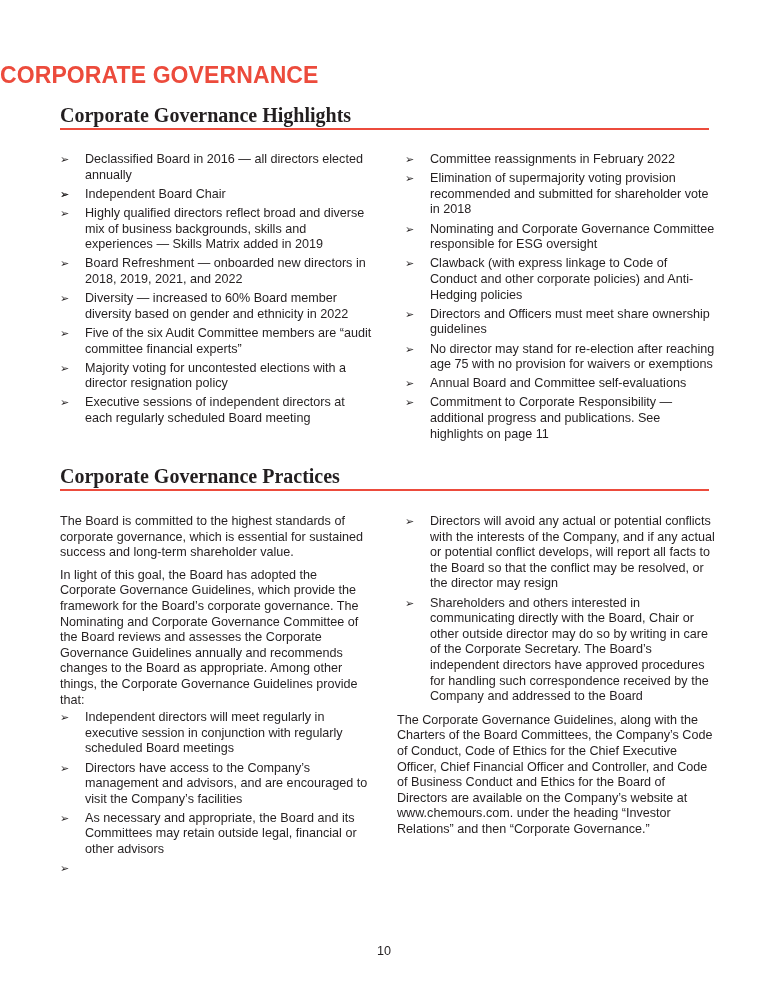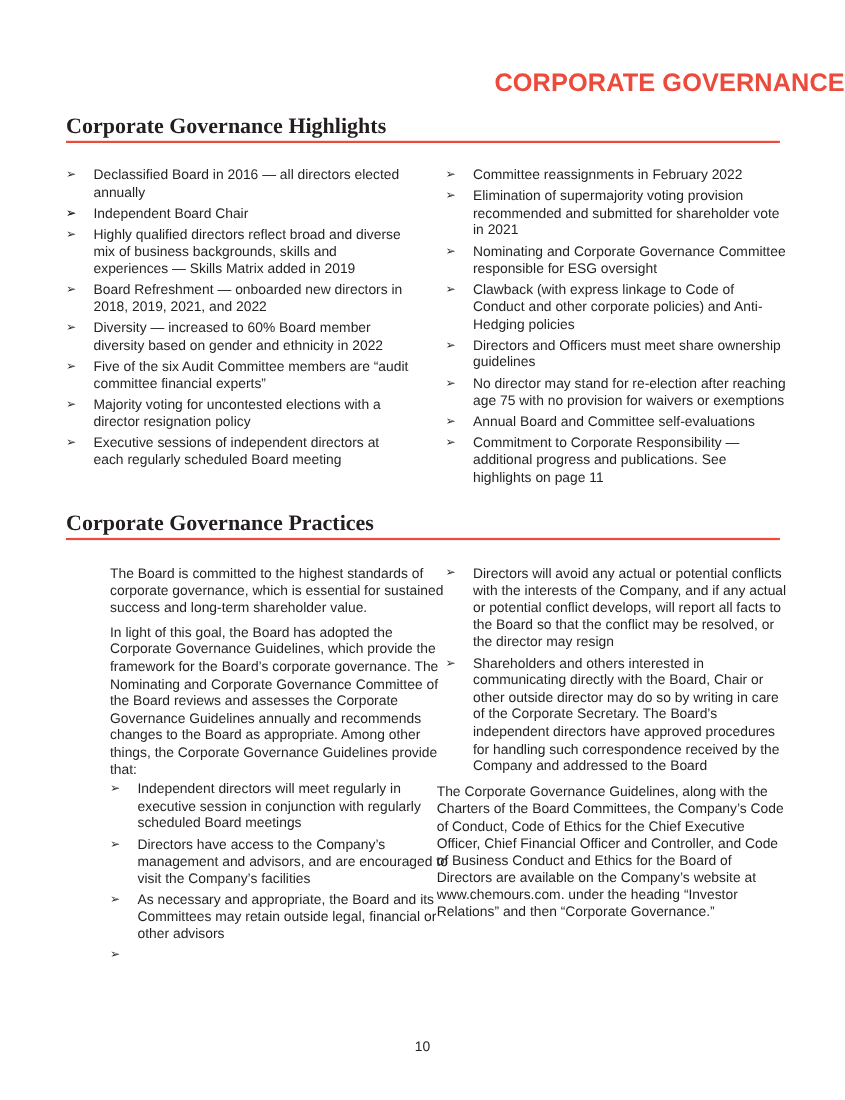--- a/index.html
+++ b/index.html
@@ -1,18 +1,18 @@
 <!DOCTYPE html>
 <html><head>
 <meta charset="utf-8">
 <style>
   html, body { margin: 0; padding: 0; background: #ffffff; }
   body { width: 768px; height: 1000px; position: relative; overflow: hidden;
          font-family: "Liberation Sans", sans-serif; color: #231f20; }
-  .page-title { position: absolute; top: 62px; left: 0; width: 768px; text-align: right;
+  .page-title { position: absolute; top: 62px; left: 0; width: 768px; text-align: left;
                 font-size: 23px; font-weight: bold; color: #ec4b3c; letter-spacing: 0.1px; }
   .section-header { position: absolute; left: 60px; width: 649px; border-bottom: 2px solid #ec4b3c;
                     font-size: 20px; font-weight: bold; color: #231f20; padding-bottom: 1px; line-height: 24px; font-family: Liberation Serif, serif; }
   .col { position: absolute; font-size: 12.6px; line-height: 15.6px; color: #231f20; }
   .col-left { left: 60px; width: 312px; }
   .col-right { left: 405px; width: 312px; }
   ul.bullets { list-style: none; margin: 0; padding: 0; }
   ul.bullets li { position: relative; padding-left: 25px; margin-bottom: 3.6px; }
   ul.bullets li .arrow { position: absolute; left: 0; top: 0; font-size: 11px; }
   p { margin: 0 0 7px 0; }
@@ -36,33 +36,33 @@
     <li><span class="arrow">➢</span><span>Diversity — increased to 60% Board member diversity based on gender and ethnicity in 2022</span></li>
     <li><span class="arrow">➢</span><span>Five of the six Audit Committee members are “audit committee financial experts”</span></li>
     <li><span class="arrow">➢</span><span>Majority voting for uncontested elections with a director resignation policy</span></li>
     <li><span class="arrow">➢</span><span>Executive sessions of independent directors at each regularly scheduled Board meeting</span></li>
   </ul>
 </div>
 
 <div class="col col-right" style="top:152px;">
   <ul class="bullets">
     <li><span class="arrow">➢</span><span>Committee reassignments in February 2022</span></li>
-    <li><span class="arrow">➢</span><span>Elimination of supermajority voting provision recommended and submitted for shareholder vote in 2021</span></li>
+    <li><span class="arrow">➢</span><span>Elimination of supermajority voting provision recommended and submitted for shareholder vote in 2018</span></li>
     <li><span class="arrow">➢</span><span>Nominating and Corporate Governance Committee responsible for ESG oversight</span></li>
     <li><span class="arrow">➢</span><span>Clawback (with express linkage to Code of Conduct and other corporate policies) and Anti-Hedging policies</span></li>
     <li><span class="arrow">➢</span><span>Directors and Officers must meet share ownership guidelines</span></li>
     <li><span class="arrow">➢</span><span>No director may stand for re-election after reaching age 75 with no provision for waivers or exemptions</span></li>
     <li><span class="arrow">➢</span><span>Annual Board and Committee self-evaluations</span></li>
     <li><span class="arrow">➢</span><span>Commitment to Corporate Responsibility — additional progress and publications. See highlights on page 11</span></li>
   </ul>
 </div>
 
 <div class="section-header" style="top:464px;">Corporate Governance Practices</div>
 
-<div class="col col-left" style="top:514px;margin-left:40px;">
+<div class="col col-left" style="top:514px;">
   <p>The Board is committed to the highest standards of corporate governance, which is essential for sustained success and long-term shareholder value.</p>
   <p style="margin-bottom:2px;">In light of this goal, the Board has adopted the Corporate Governance Guidelines, which provide the framework for the Board’s corporate governance. The Nominating and Corporate Governance Committee of the Board reviews and assesses the Corporate Governance Guidelines annually and recommends changes to the Board as appropriate. Among other things, the Corporate Governance Guidelines provide that:</p>
   <ul class="bullets">
     <li><span class="arrow">➢</span><span>Independent directors will meet regularly in executive session in conjunction with regularly scheduled Board meetings</span></li>
     <li><span class="arrow">➢</span><span>Directors have access to the Company’s management and advisors, and are encouraged to visit the Company’s facilities</span></li>
     <li><span class="arrow">➢</span><span>As necessary and appropriate, the Board and its Committees may retain outside legal, financial or other advisors</span></li>
     <li><span class="arrow">➢</span></li>
   </ul>
 </div>
 

